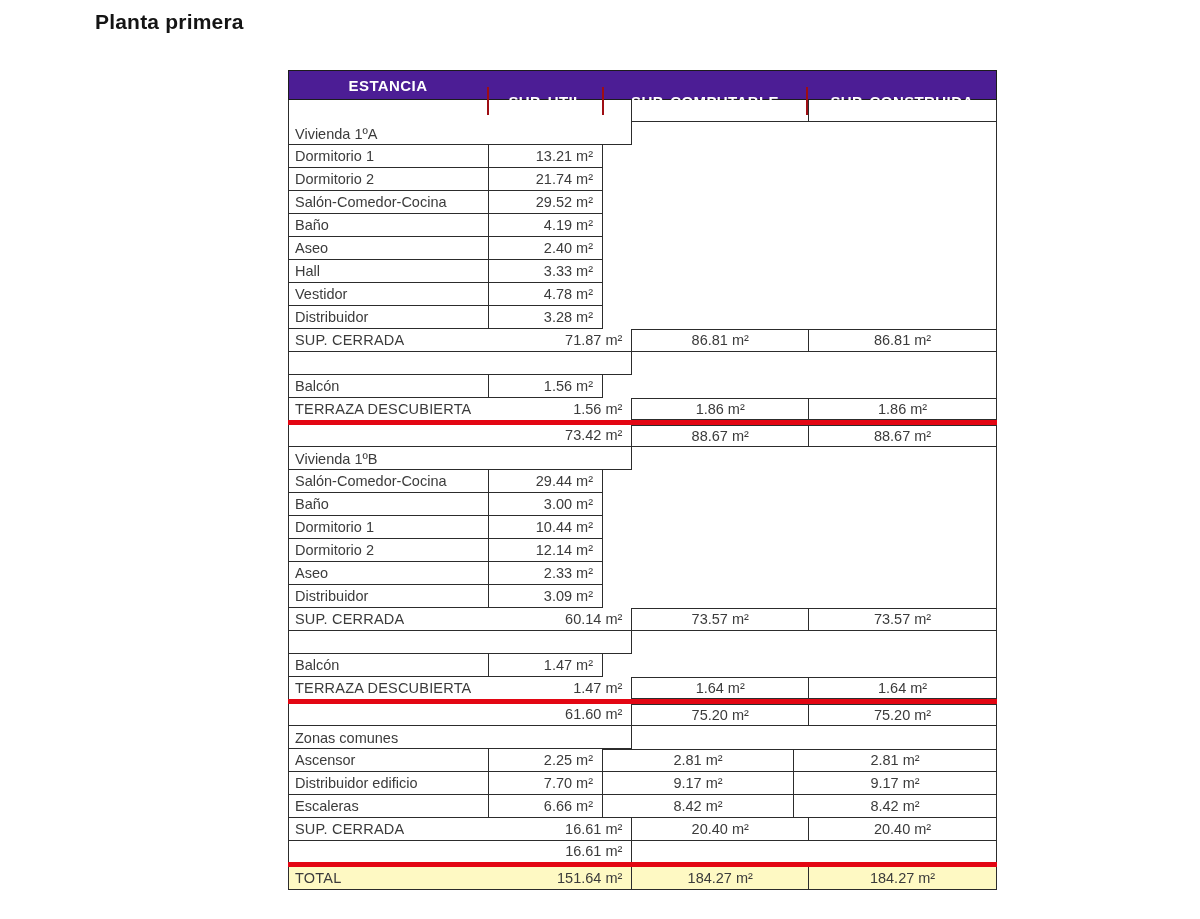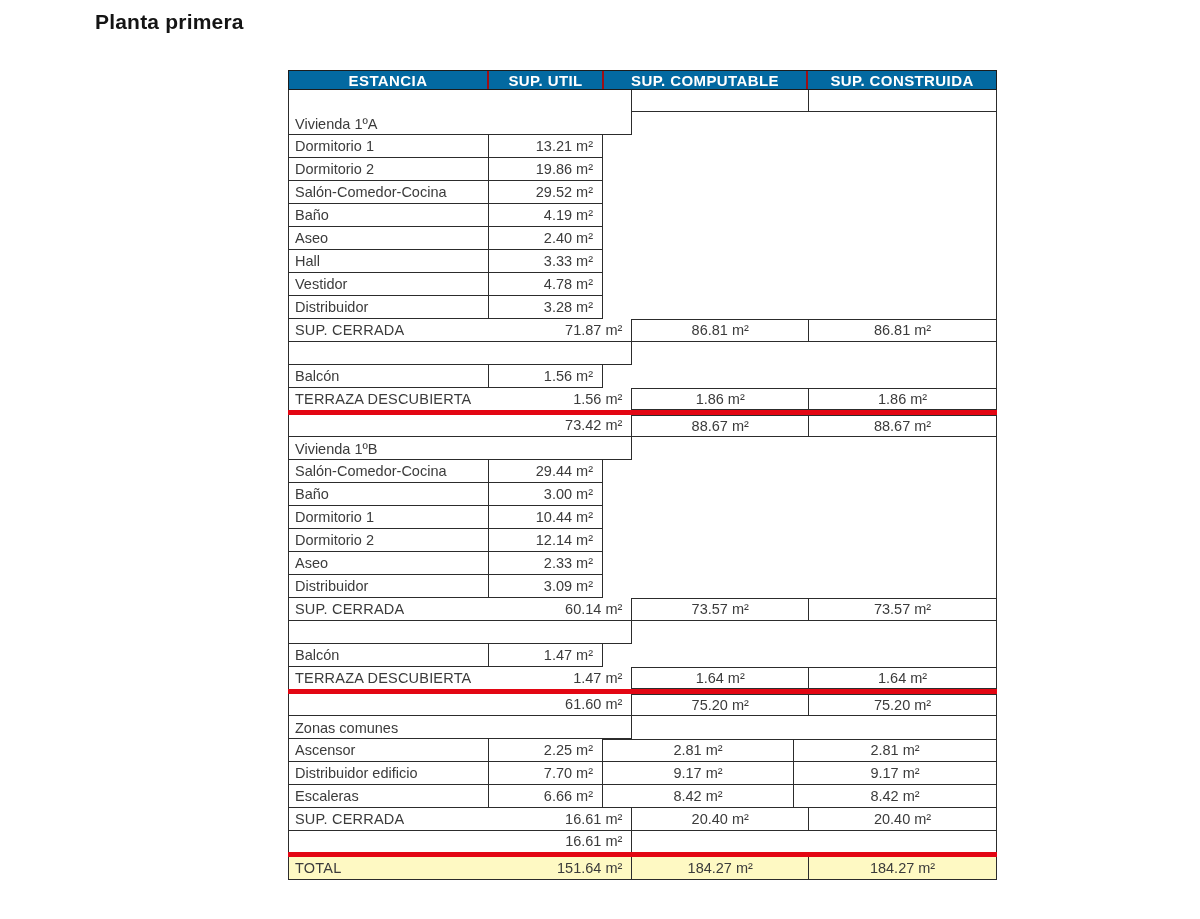--- a/index.html
+++ b/index.html
@@ -7,29 +7,29 @@
     width:1200px;height:919px;background:#ffffff;position:relative;
     font-family:"Liberation Sans", sans-serif;color:#3b3b3b;overflow:hidden;
   }
   .page-title{
     position:absolute;left:95px;top:10px;
     font-size:21px;font-weight:600;color:#141414;letter-spacing:.2px;
   }
   #tbl{position:absolute;left:288px;top:70px;width:709px;}
   
   .hrow{
-    display:flex;height:20px;background:#0369a1;
+    display:flex;height:30px;background:#4c1d95;
     border:1px solid #1c1c1c;box-sizing:border-box;
   }
   .hcell{
     display:flex;align-items:center;justify-content:center;height:100%;
     color:#ffffff;font-size:15px;font-weight:700;letter-spacing:.4px;
     box-sizing:border-box;flex:0 0 auto;
   }
-  .hcell + .hcell{border-left:2px solid #9e0e14;}
+  .hcell + .hcell{border-left:2px solid #9e0e14;margin-top:16px;}
   .hw1{width:198px}.hw2{width:115px}.hw3{width:190px}.hw4{flex:1 1 auto;}
   
   .row{display:flex;box-sizing:border-box;height:23px;}
   .h-gap{height:22px}.h-terr{height:22px}.h-sub{height:22px}.h-extra{height:21px}
   .cell{
     box-sizing:border-box;display:flex;align-items:center;
     font-size:14.5px;line-height:1;white-space:nowrap;overflow:hidden;
   }
   .w1{width:200px}.w2{width:115px}.w3{width:190px}.w4{width:204px}
   .w12{width:372px}.w34{width:394px}
@@ -76,21 +76,21 @@
         <div class="cell w2 bl bb br">
           <span class="val">13.21 m²</span>
         </div>
         <div class="cell w34 br"></div>
       </div>
       <div class="row">
         <div class="cell w1 bl bb">
           <span class="lab">Dormitorio 2</span>
         </div>
         <div class="cell w2 bl bb br">
-          <span class="val">19.86 m²</span>
+          <span class="val">21.74 m²</span>
         </div>
         <div class="cell w34 br"></div>
       </div>
       <div class="row">
         <div class="cell w1 bl bb">
           <span class="lab">Salón-Comedor-Cocina</span>
         </div>
         <div class="cell w2 bl bb br">
           <span class="val">29.52 m²</span>
         </div>

